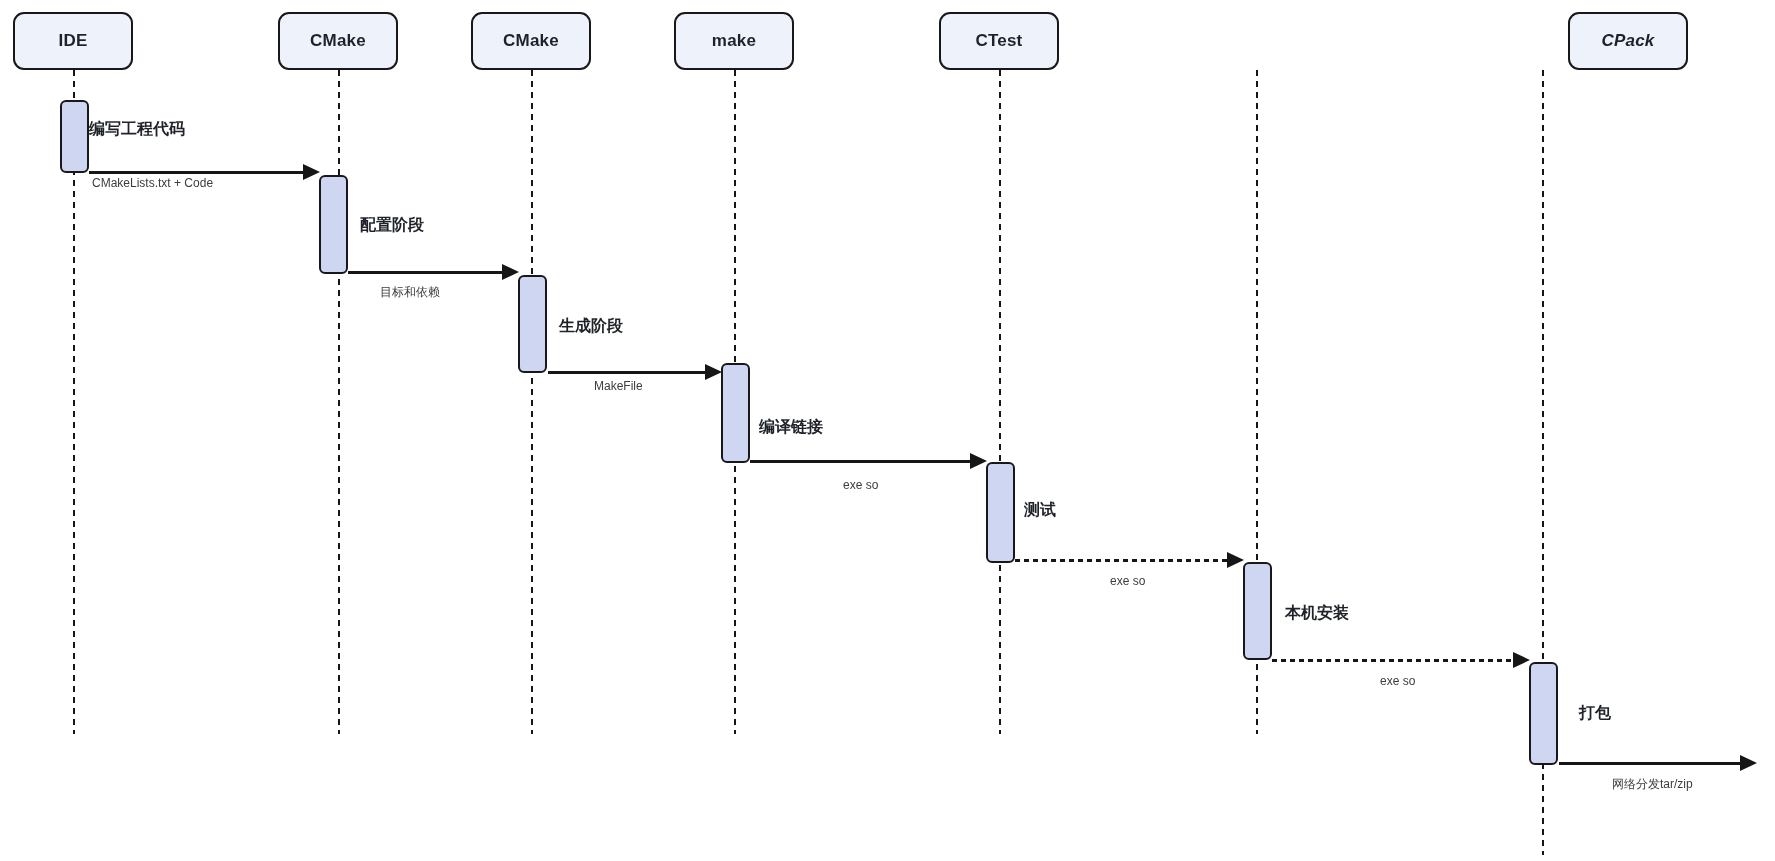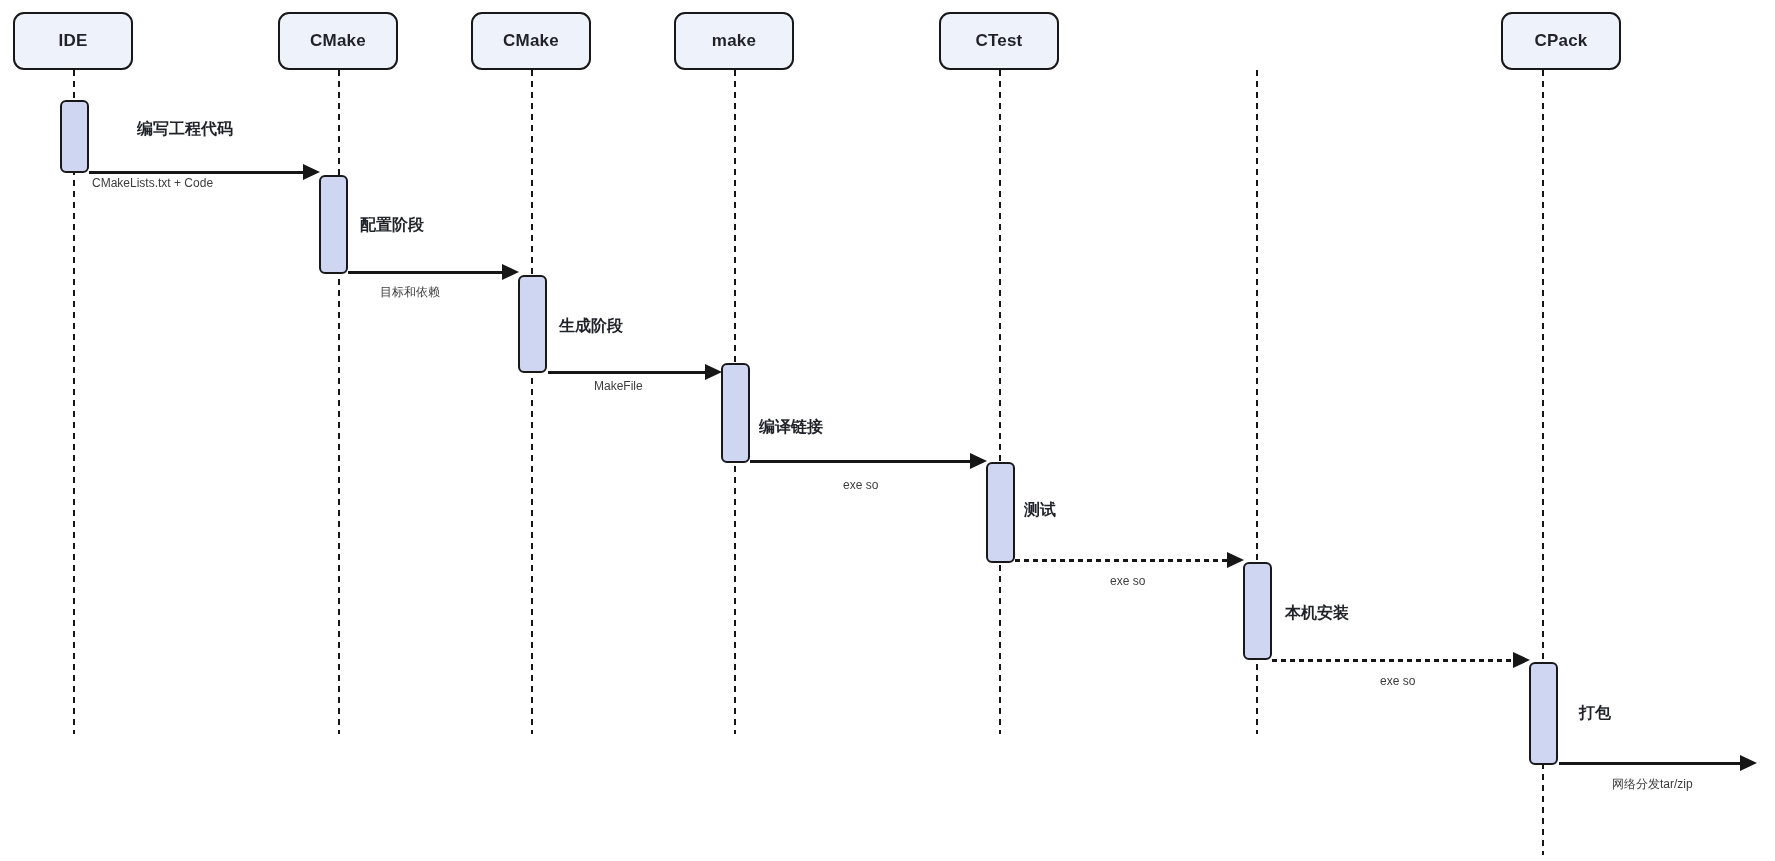--- a/index.html
+++ b/index.html
@@ -101,33 +101,33 @@
   </div>
   <div class="pbox" style="left:471px;">
     <span class="plabel">CMake</span>
   </div>
   <div class="pbox" style="left:939px;">
     <span class="plabel">CTest</span>
   </div>
   <div class="pbox" style="left:674px;">
     <span class="plabel">make</span>
   </div>
-  <div class="pbox" style="left:1501px;">
+  <div class="pbox" style="left:1568px;font-style:italic;">
     <span class="plabel">CPack</span>
   </div>
 
   <div class="abar" style="left:60px; top:100px; height:73px;"></div>
   <div class="abar" style="left:319px; top:175px; height:99px;"></div>
   <div class="abar" style="left:518px; top:275px; height:98px;"></div>
   <div class="abar" style="left:721px; top:363px; height:100px;"></div>
   <div class="abar" style="left:986px; top:462px; height:101px;"></div>
   <div class="abar" style="left:1243px; top:562px; height:98px;"></div>
   <div class="abar" style="left:1529px; top:662px; height:103px;"></div>
 
-  <div class="alabel" style="left:89px; top:119px;padding-left:48px;">编写工程代码</div>
+  <div class="alabel" style="left:89px; top:119px;">编写工程代码</div>
   <div class="alabel" style="left:360px; top:215px;">配置阶段</div>
   <div class="alabel" style="left:559px; top:316px;">生成阶段</div>
   <div class="alabel" style="left:759px; top:387px;margin-top:30px;">编译链接</div>
   <div class="alabel" style="left:1024px; top:500px;">测试</div>
   <div class="alabel" style="left:1285px; top:603px;">本机安装</div>
   <div class="alabel" style="left:1579px; top:703px;">打包</div>
 
   <div class="mline-solid" style="left:89px; top:171px; width:216px;"></div>
   <div class="mhead" style="left:303px; top:164px;"></div>
   <div class="mlabel" style="left:92px; top:176px;">CMakeLists.txt + Code</div>

